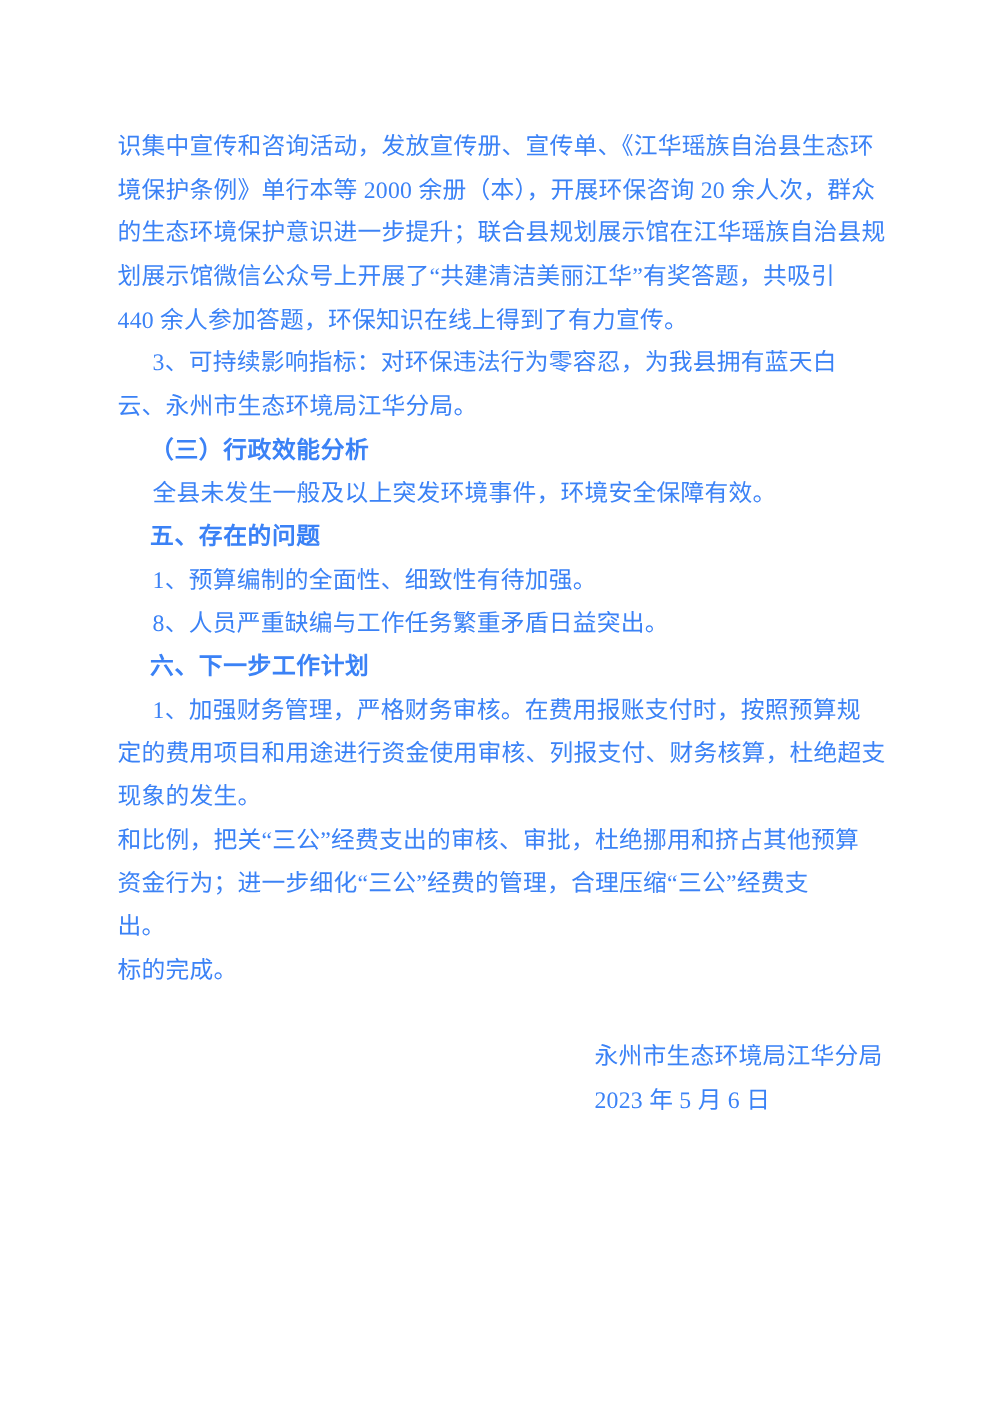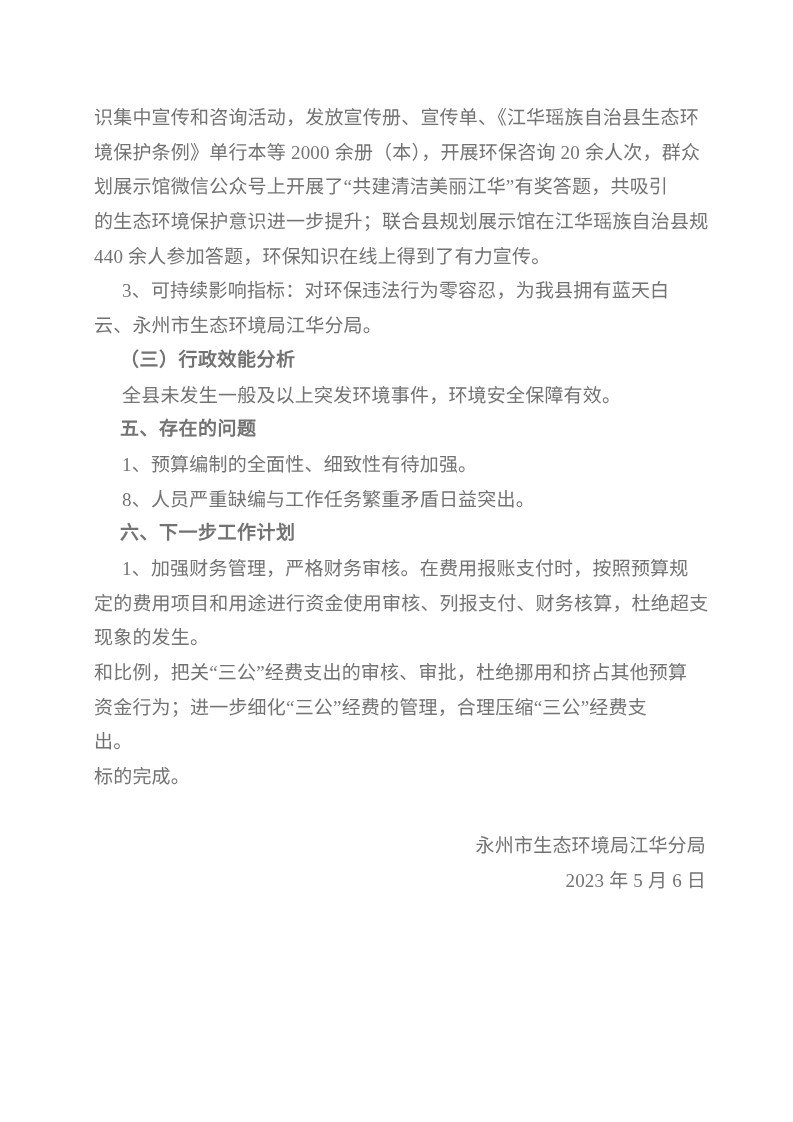--- a/index.html
+++ b/index.html
@@ -6,21 +6,21 @@
   * { margin: 0; padding: 0; box-sizing: border-box; }
   html, body { background: #ffffff; }
   body {
     font-family: "Liberation Serif", "DejaVu Serif", serif;
   }
   .page {
     position: relative;
     width: 793px;
     height: 1122px;
     background: #ffffff;
-    color: #737373;
+    color: #3b82f6;
     overflow: hidden;
     margin: 0 auto;
   }
   .content {
     position: absolute;
     top: 101px;
     left: 94px;
     width: 612px;
   }
   .line {
@@ -41,37 +41,37 @@
   }
   .signature-block {
     margin-top: 34.7px;
     text-align: right;
   }
   .signature-inner {
     display: inline-block;
     text-align: center;
   }
   .signature-inner .line {
-    text-align: right;
+    text-align: left;
   }
   .signature-inner .org-line {
     text-align: left;
   }
 </style>
 </head>
 <body>
 
 <div class="page">
   <div class="content">
 
     <div>
         <div class="line body">识集中宣传和咨询活动，发放宣传册、宣传单、《江华瑶族自治县生态环</div>
         <div class="line body">境保护条例》单行本等 2000 余册（本），开展环保咨询 20 余人次，群众</div>
+        <div class="line body">的生态环境保护意识进一步提升；联合县规划展示馆在江华瑶族自治县规</div>
         <div class="line body">划展示馆微信公众号上开展了“共建清洁美丽江华”有奖答题，共吸引</div>
-        <div class="line body">的生态环境保护意识进一步提升；联合县规划展示馆在江华瑶族自治县规</div>
         <div class="line body">440 余人参加答题，环保知识在线上得到了有力宣传。</div>
         <div class="line para">3、可持续影响指标：对环保违法行为零容忍，为我县拥有蓝天白</div>
         <div class="line body">云、永州市生态环境局江华分局。</div>
         <div class="line heading">（三）行政效能分析</div>
         <div class="line para">全县未发生一般及以上突发环境事件，环境安全保障有效。</div>
         <div class="line heading">五、存在的问题</div>
         <div class="line para">1、预算编制的全面性、细致性有待加强。</div>
         <div class="line para">8、人员严重缺编与工作任务繁重矛盾日益突出。</div>
         <div class="line heading">六、下一步工作计划</div>
         <div class="line para">1、加强财务管理，严格财务审核。在费用报账支付时，按照预算规</div>

